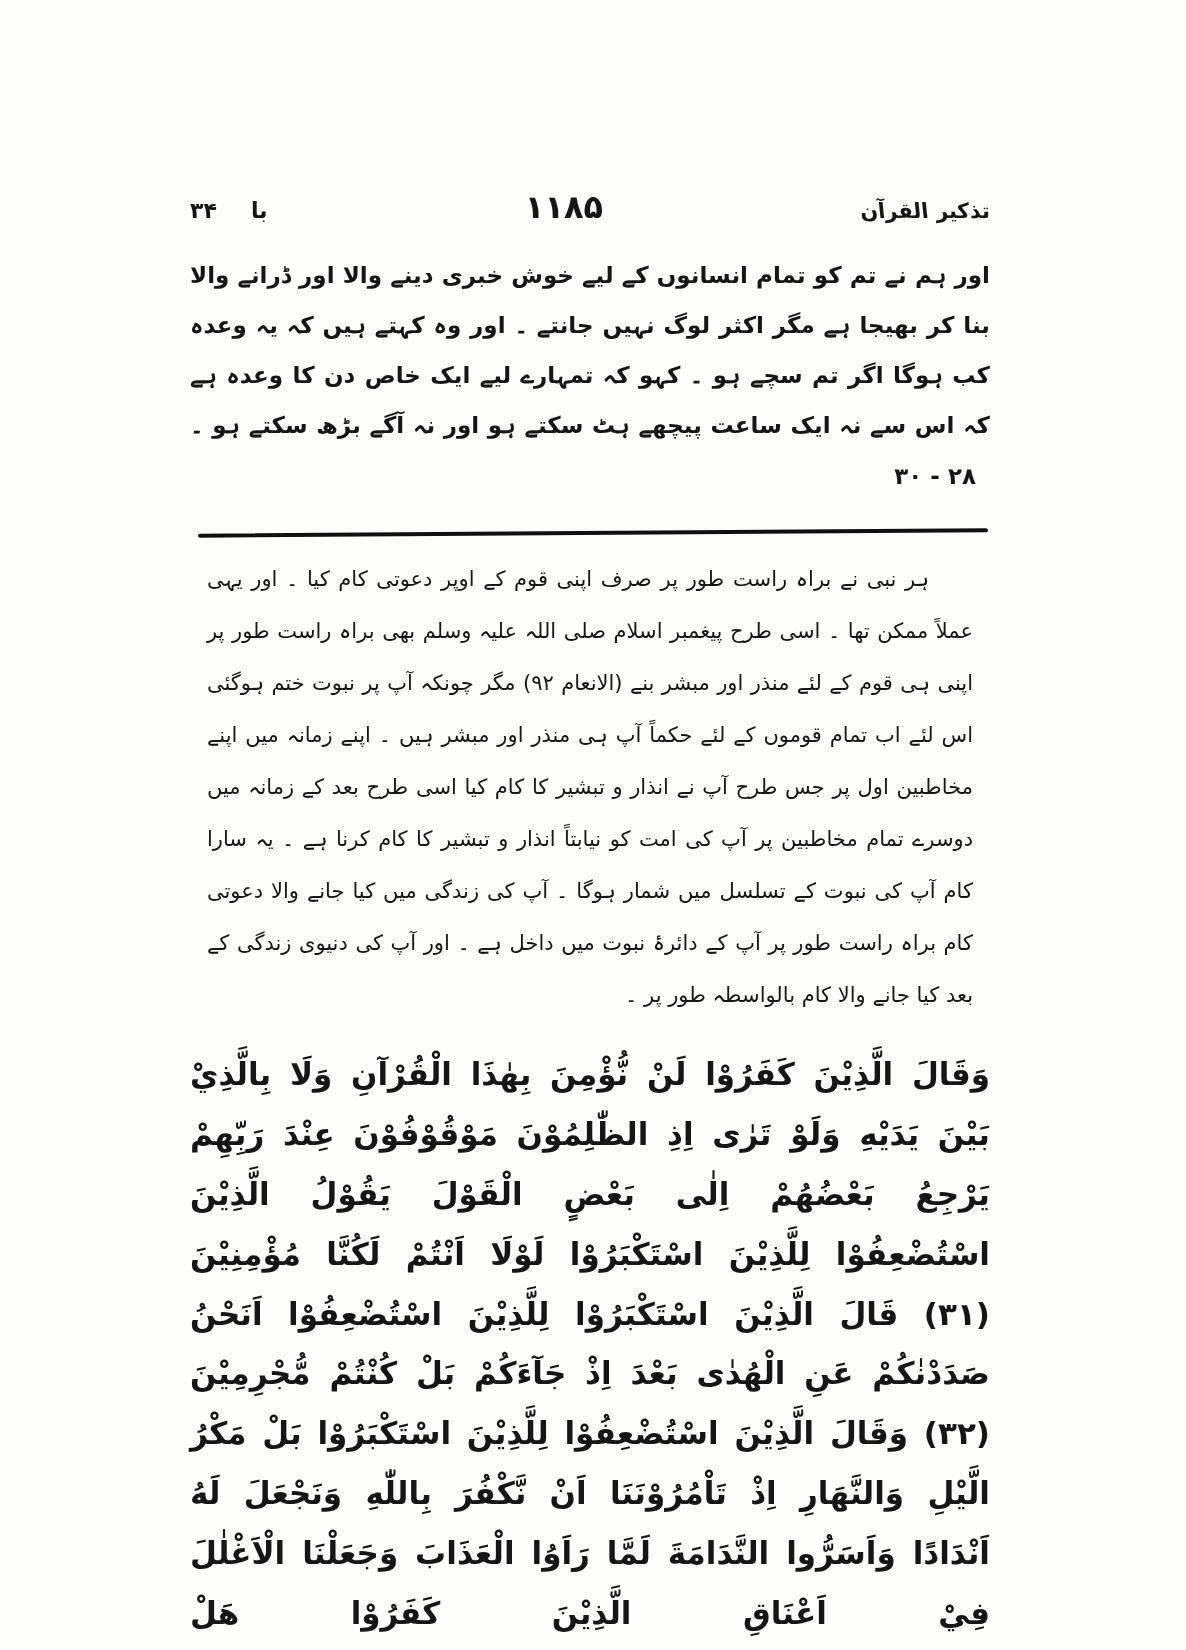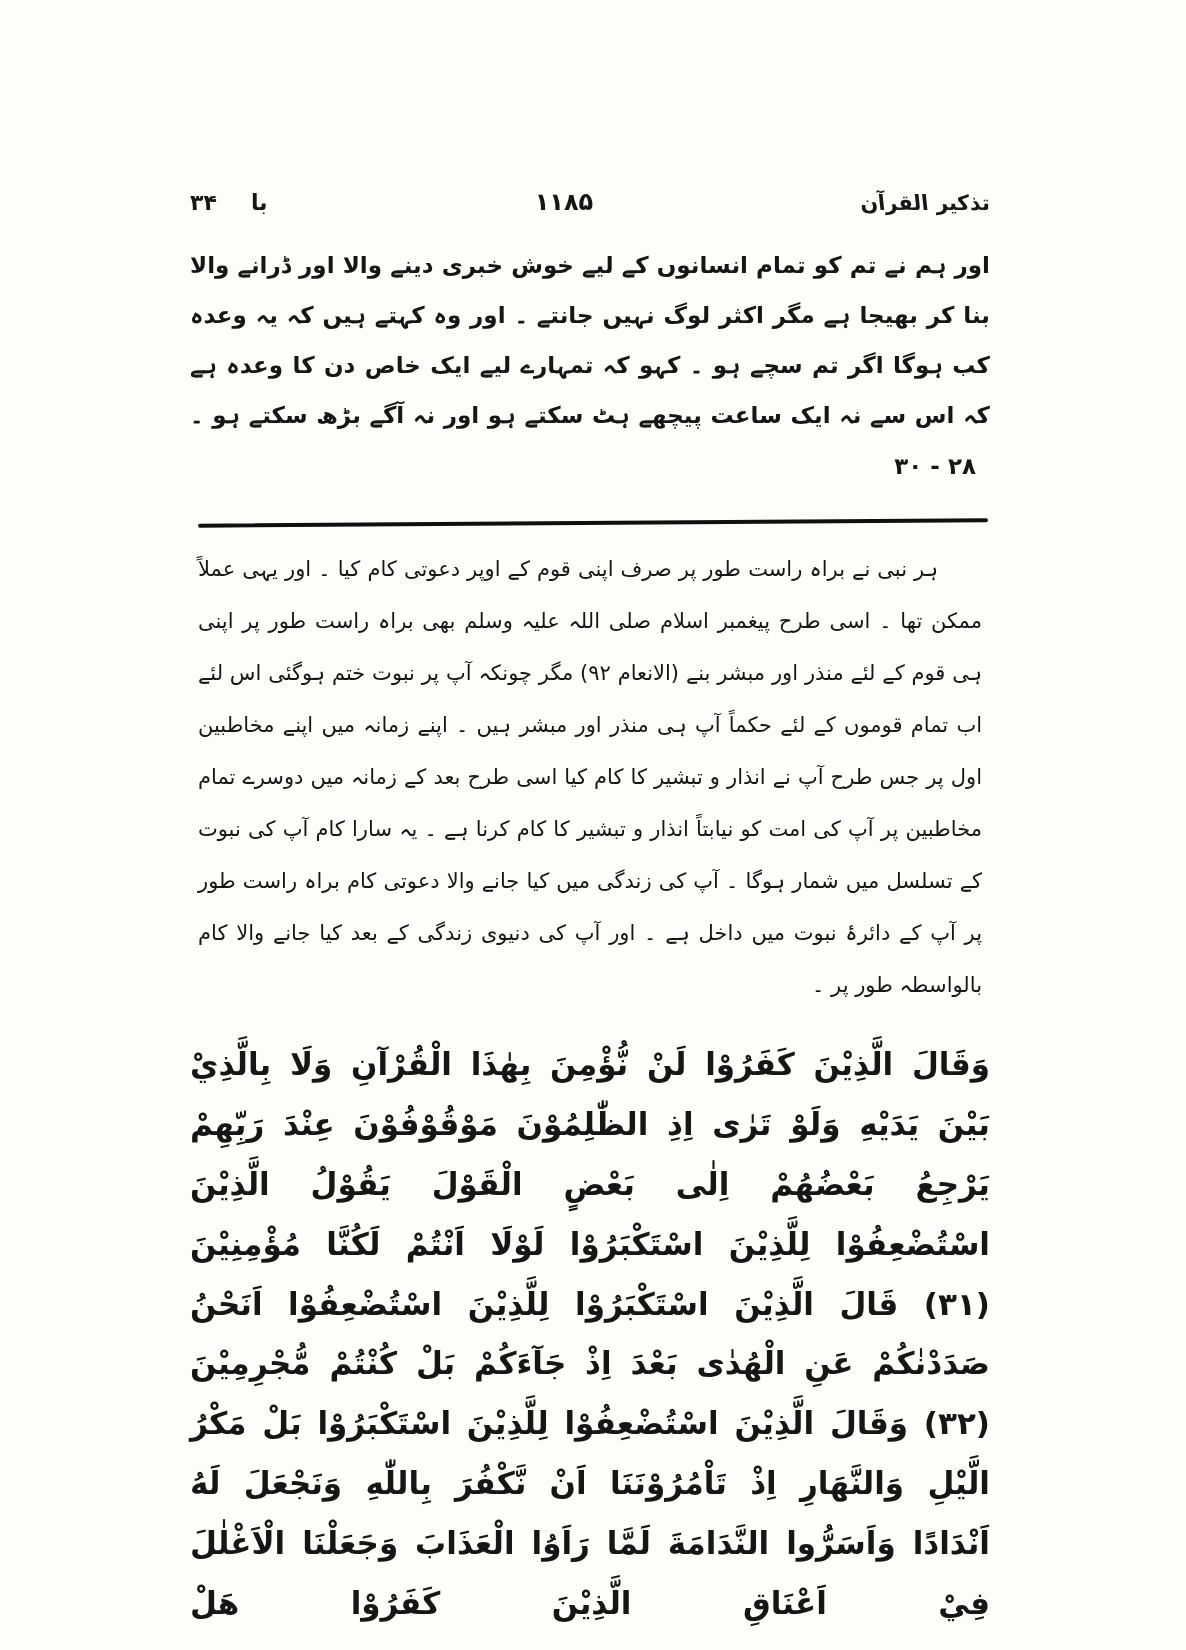--- a/index.html
+++ b/index.html
@@ -28,42 +28,42 @@
     width: 800px;
   }
   
   .hdr {
     display: flex;
     justify-content: space-between;
     align-items: baseline;
     font-weight: bold;
   }
   .hdr-title { font-size: 21px; transform: skewX(6deg); }
-  .hdr-num   { font-size: 24px; letter-spacing: 3px; }
+  .hdr-num   { font-size: 32px; letter-spacing: 3px; }
   .hdr-surah { font-size: 22px; display: flex; gap: 34px; }
   
   .trans-top {
     margin: 24px 0 0 0;
     font-size: 23px;
     font-weight: bold;
     line-height: 2.18;
     text-align: justify;
   }
   .trans-top .range { white-space: nowrap; padding-right: 14px; }
   
   .divider {
     height: 4px;
     background: #101010;
     border-radius: 2px;
     margin: 30px 2px 18px 8px;
     transform: rotate(-0.4deg);
   }
   
   .commentary {
-    margin: 8px;
+    margin: 17px;
     font-size: 21px;
     line-height: 2.48;
     text-align: justify;
     text-indent: 44px;
   }
   .commentary + .commentary { margin-top: 2px; }
   
   .quran {
     margin-top: 24px;
     font-size: 31px;

